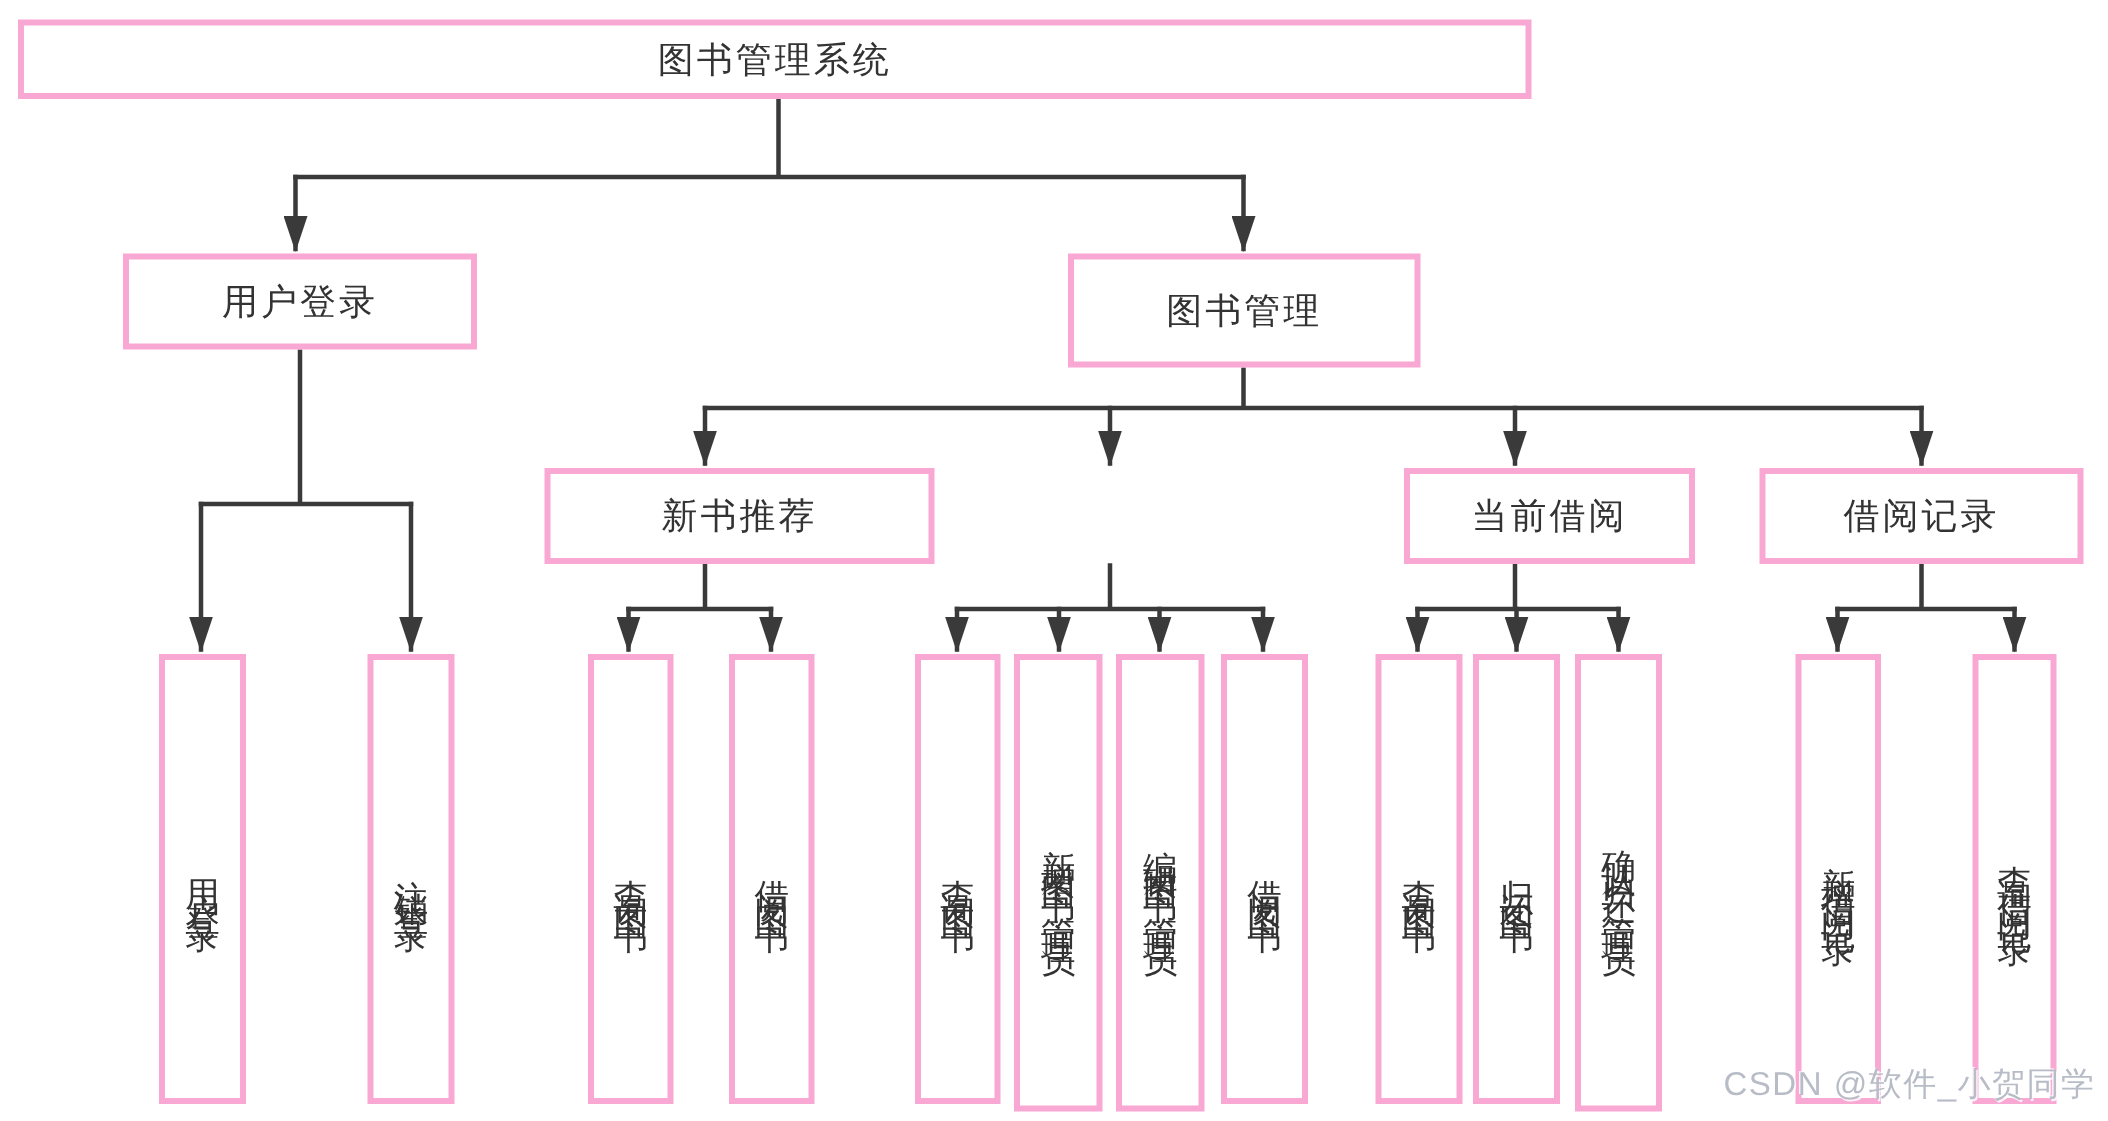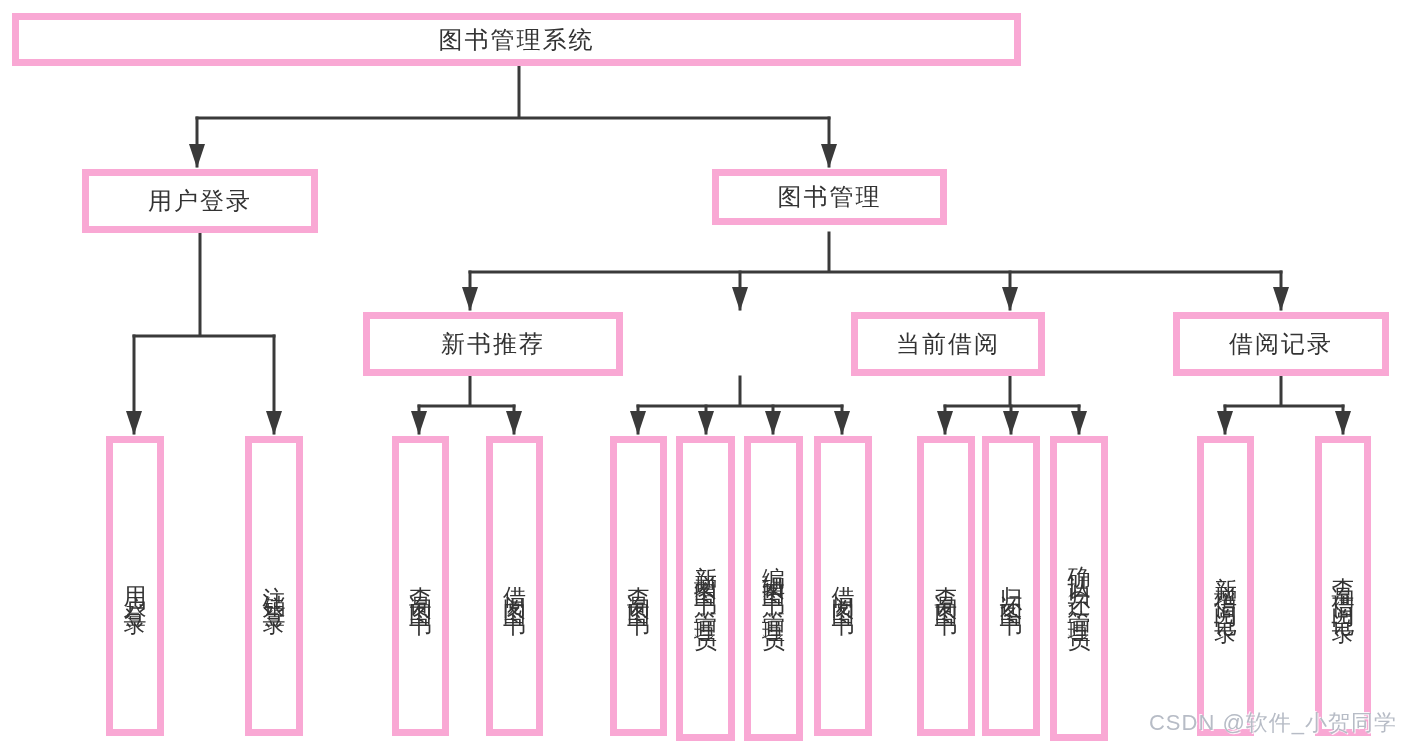--- a/index.html
+++ b/index.html
@@ -27,21 +27,21 @@
   svg.connectors line {
     stroke: #3a3a3a;
     stroke-width: 3;
     fill: none;
     stroke-linecap: square;
   }
   .box {
     position: absolute;
     box-sizing: border-box;
     background: #ffffff;
-    border: 7px solid #f9a8d4;
+    border: 4px solid #f9a8d4;
     display: flex;
     align-items: center;
     justify-content: center;
   }
   .box.h {
     font-size: 24px;
     letter-spacing: 2px;
     white-space: nowrap;
   }
   .box.v {
@@ -100,24 +100,24 @@
     <line x1="945" y1="406" x2="945" y2="433" marker-end="url(#arrow)"></line>
     <line x1="1011" y1="406" x2="1011" y2="433" marker-end="url(#arrow)"></line>
     <line x1="1079" y1="406" x2="1079" y2="433" marker-end="url(#arrow)"></line>
     <line x1="1225" y1="406" x2="1225" y2="433" marker-end="url(#arrow)"></line>
     <line x1="1343" y1="406" x2="1343" y2="433" marker-end="url(#arrow)"></line>
   </svg>
 
   <div class="box h" style="left:12px;top:13px;width:1009px;height:53px">图书管理系统</div>
 
   <div class="box h" style="left:82px;top:169px;width:236px;height:64px">用户登录</div>
-  <div class="box h" style="left:712px;top:169px;width:235px;height:56px">图书管理</div>
+  <div class="box h" style="left:712px;top:169px;width:235px;height:76px">图书管理</div>
 
   <div class="box h" style="left:363px;top:312px;width:260px;height:64px">新书推荐</div>
-  <div class="box h" style="left:851px;top:312px;width:194px;height:64px">当前借阅</div>
+  <div class="box h" style="left:936px;top:312px;width:194px;height:64px">当前借阅</div>
   <div class="box h" style="left:1173px;top:312px;width:216px;height:64px">借阅记录</div>
 
   <div class="box v" style="left:106px;top:436px;width:58px;height:300px">用户登录</div>
   <div class="box v" style="left:245px;top:436px;width:58px;height:300px">注销登录</div>
 
   <div class="box v" style="left:392px;top:436px;width:57px;height:300px">查询图书</div>
   <div class="box v" style="left:486px;top:436px;width:57px;height:300px">借阅图书</div>
 
   <div class="box v" style="left:610px;top:436px;width:57px;height:300px">查询图书</div>
   <div class="box v" style="left:676px;top:436px;width:59px;height:305px">新增图书（管理员）</div>

